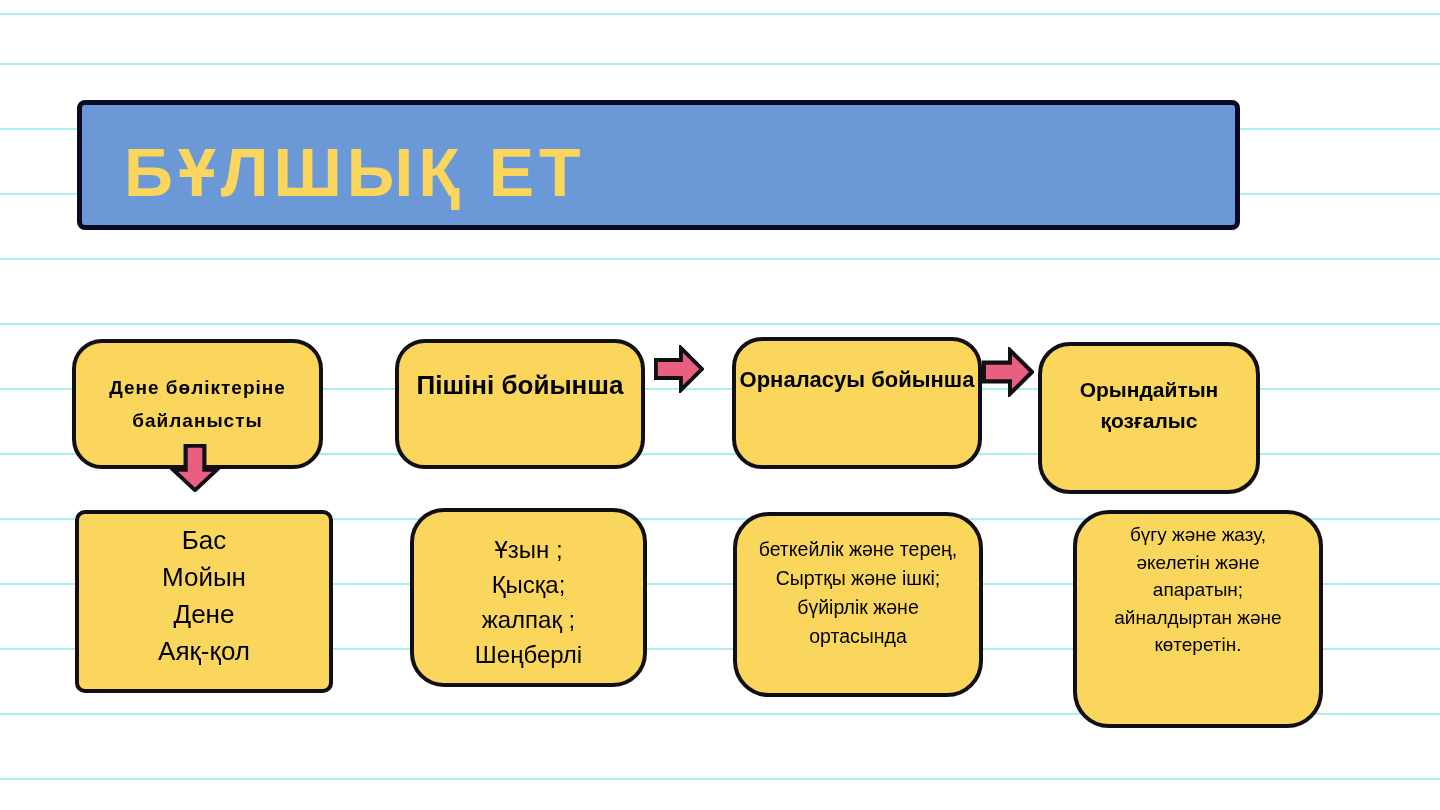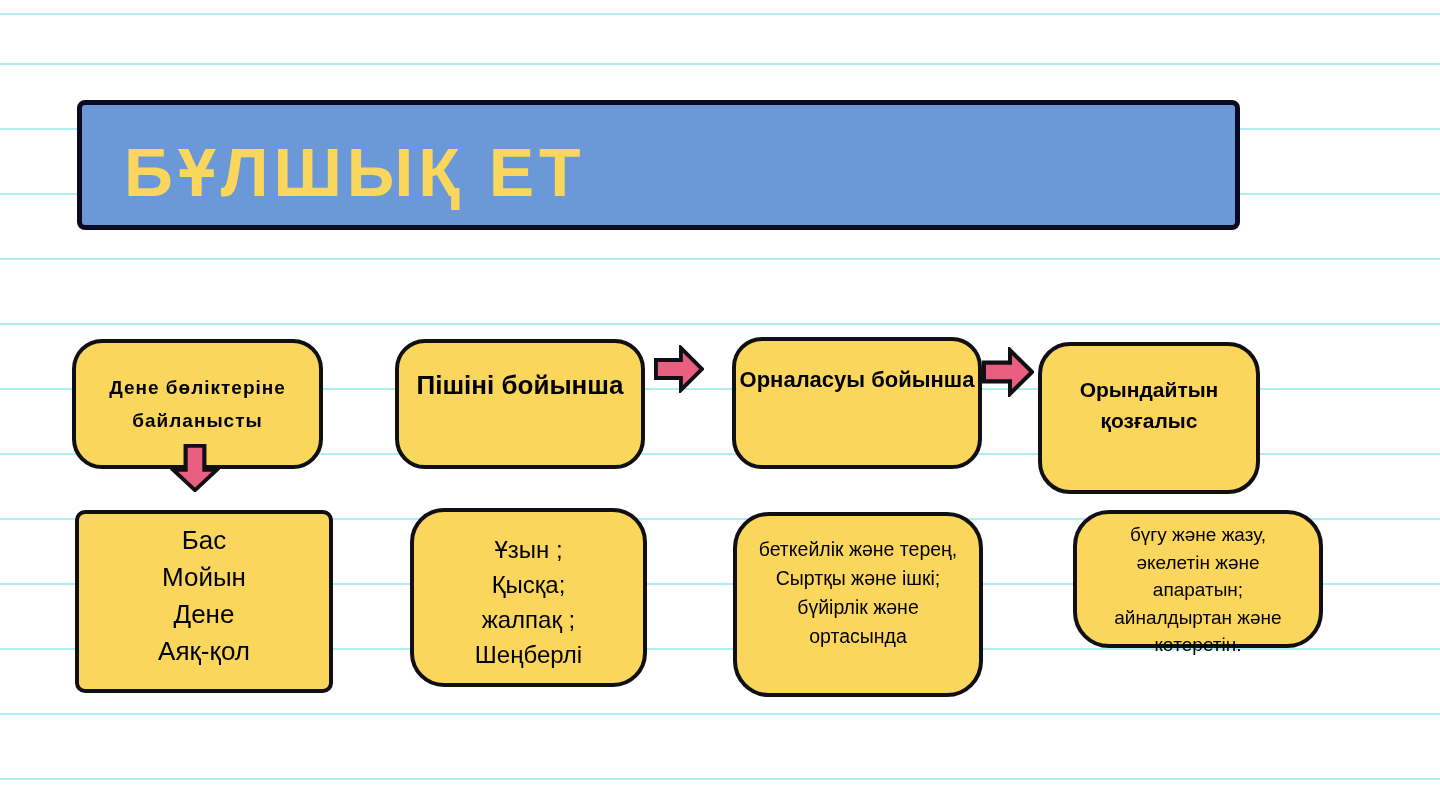--- a/index.html
+++ b/index.html
@@ -61,21 +61,21 @@
     font-size:22px;line-height:28px;padding:25px 2px 0;}
   #cat4-label{left:1038px;top:300px;width:222px;height:152px;border-radius:32px;
     font-size:21px;line-height:31px;padding:28px 30px 0;}
   
   #cat1-detail{left:75px;top:510px;width:258px;height:183px;border-radius:10px;
     font-size:26px;line-height:37px;padding:8px 4px 0;}
   #cat2-detail{left:410px;top:508px;width:237px;height:179px;border-radius:34px;
     font-size:24px;line-height:35px;padding:20px 4px 0;}
   #cat3-detail{left:733px;top:512px;width:250px;height:185px;border-radius:36px;
     font-size:19.5px;line-height:29px;padding:19px 2px 0;}
-  #cat4-detail{left:1073px;top:510px;width:250px;height:138px;border-radius:36px;
+  #cat4-detail{left:1073px;top:510px;width:250px;height:218px;border-radius:36px;
     font-size:19px;line-height:27.5px;padding:7px 2px 0;}
   
   .arrow{position:absolute;z-index:3;}
   #arrow-right-1{left:654px;top:345px;width:50px;height:48px;}
   #arrow-right-2{left:982px;top:347px;width:52px;height:50px;}
   #arrow-down{left:170px;top:444px;width:50px;height:48px;}
   .arrow svg{display:block;width:100%;height:100%;}
   .arrow polygon{fill:var(--arrow-fill);stroke:var(--box-border);stroke-width:4;stroke-linejoin:miter;}
 </style>
 </head>

